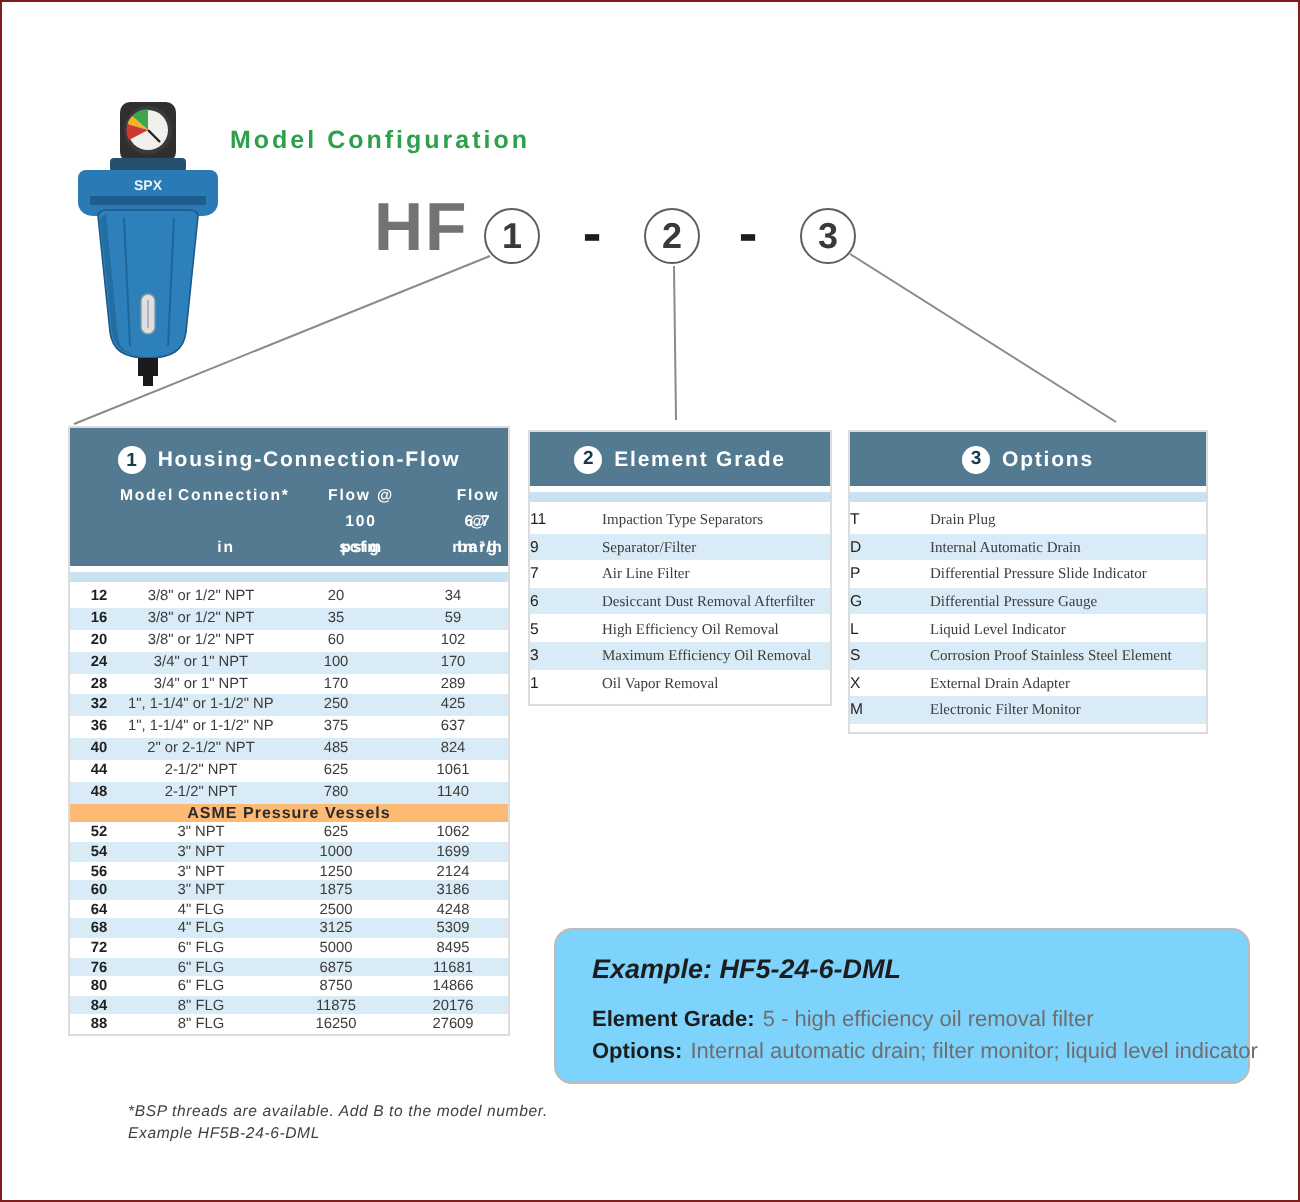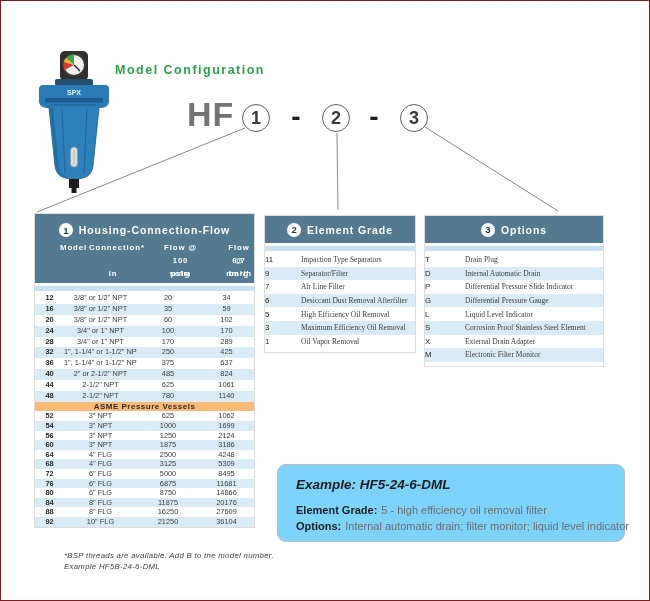--- a/index.html
+++ b/index.html
@@ -307,26 +307,20 @@
     <div>20176</div>
   </div>
 
   <div class="t1-row">
     <div class="model">88</div>
     <div>8" FLG</div>
     <div>16250</div>
     <div>27609</div>
   </div>
 
-  <div class="t1-row">
-    <div class="model">92</div>
-    <div>10" FLG</div>
-    <div>21250</div>
-    <div>36104</div>
-  </div>
 </div>
   </div>
 
   <div class="footnote">
     <div>*BSP threads are available. Add B to the model number.</div>
     <div>Example HF5B-24-6-DML</div>
   </div>
 
   <div class="tbl t2">
     <div class="t-head">

